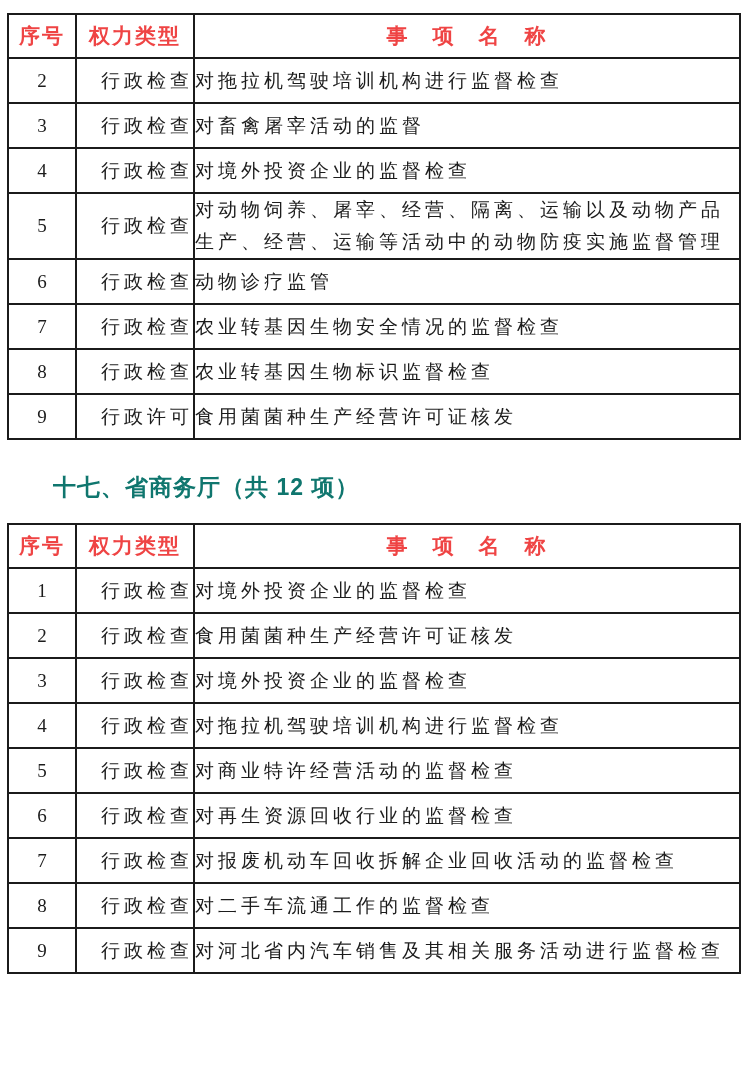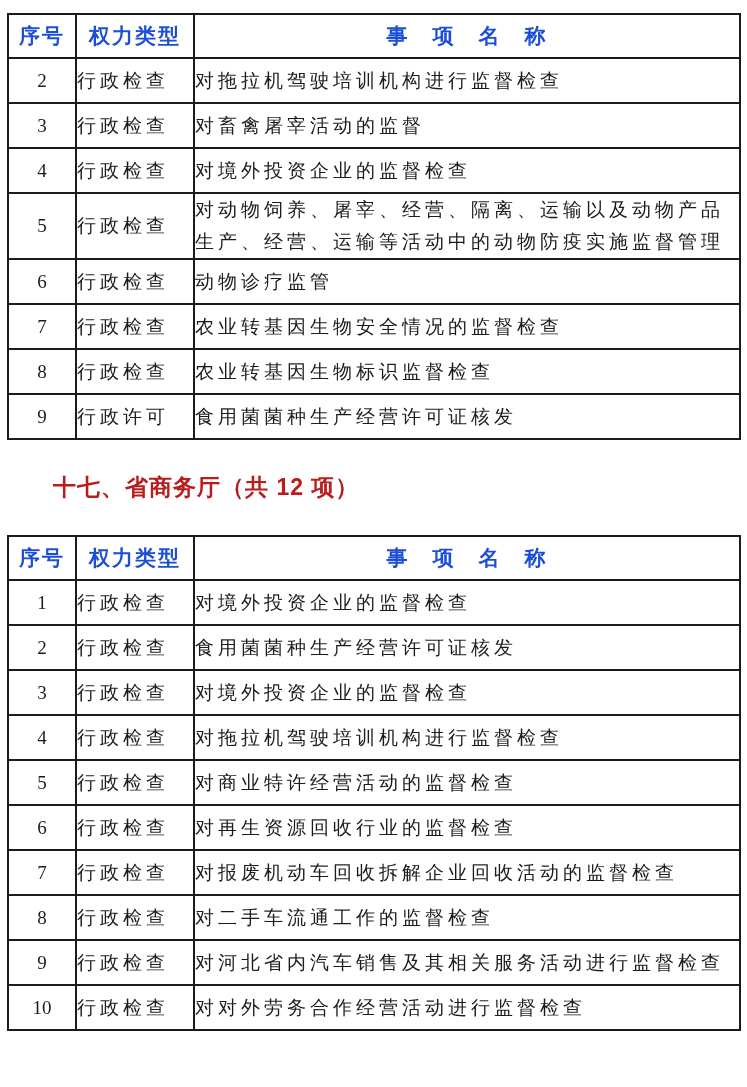--- a/index.html
+++ b/index.html
@@ -38,51 +38,51 @@
   col.c-no   { width: 68px; }
   col.c-type { width: 118px; }
   col.c-name { width: 546px; }
   table.power-table th {
     font-family: "Liberation Sans", sans-serif;
     font-weight: bold;
     font-size: 21px;
     height: 42px;
     text-align: center;
     letter-spacing: 2px;
-    color: #1d4ed8;
+    color: #ef4444;
   }
   table.power-table td {
     height: 43px;
     font-size: 19px;
     line-height: 32px;
   }
   td.cell-no {
     text-align: center;
     font-family: "Liberation Serif", serif;
     font-size: 20px;
     letter-spacing: 0;
   }
   td.cell-type {
-    text-align: left;
+    text-align: right;
     letter-spacing: 4px;
   }
   td.cell-name {
     text-align: left;
     padding-left: 10px;
     padding-right: 6px;
     letter-spacing: 4px;
     margin-left: 31px;
   }
   .section-title {
     margin: 0;
-    padding: 32px 0 32px 53px;
+    padding: 32px 0 20px 53px;
     font-family: "Liberation Sans", sans-serif;
     font-weight: bold;
     font-size: 23px;
-    color: #b91c1c;
+    color: #0f766e;
     letter-spacing: 1px;
   }
 </style>
 </head>
 <body>
 
 <div class="page">
 
   <table class="power-table first">
     <colgroup>
@@ -195,21 +195,16 @@
       <tr>
         <td class="cell-no">8</td>
         <td class="cell-type">行政检查</td>
         <td class="cell-name">对二手车流通工作的监督检查</td>
       </tr>
       <tr>
         <td class="cell-no">9</td>
         <td class="cell-type">行政检查</td>
         <td class="cell-name">对河北省内汽车销售及其相关服务活动进行监督检查</td>
       </tr>
-      <tr>
-        <td class="cell-no">10</td>
-        <td class="cell-type">行政检查</td>
-        <td class="cell-name">对对外劳务合作经营活动进行监督检查</td>
-      </tr>
     </tbody>
   </table>
 
 </div>
 
 </body></html>

